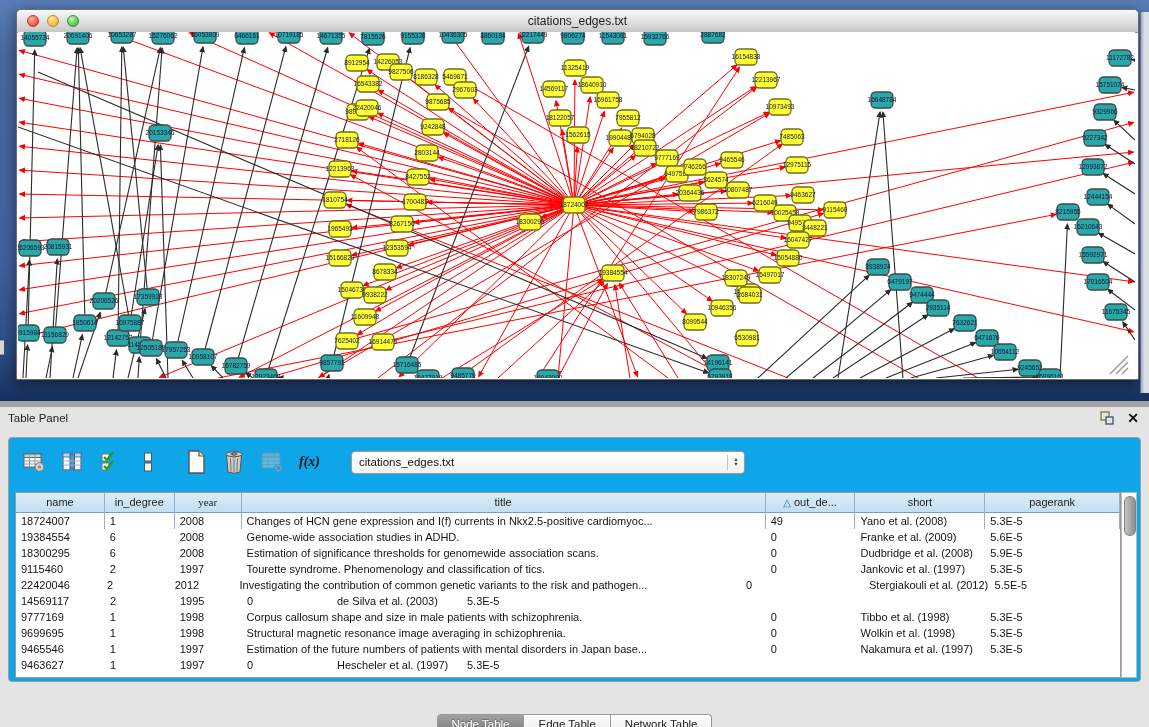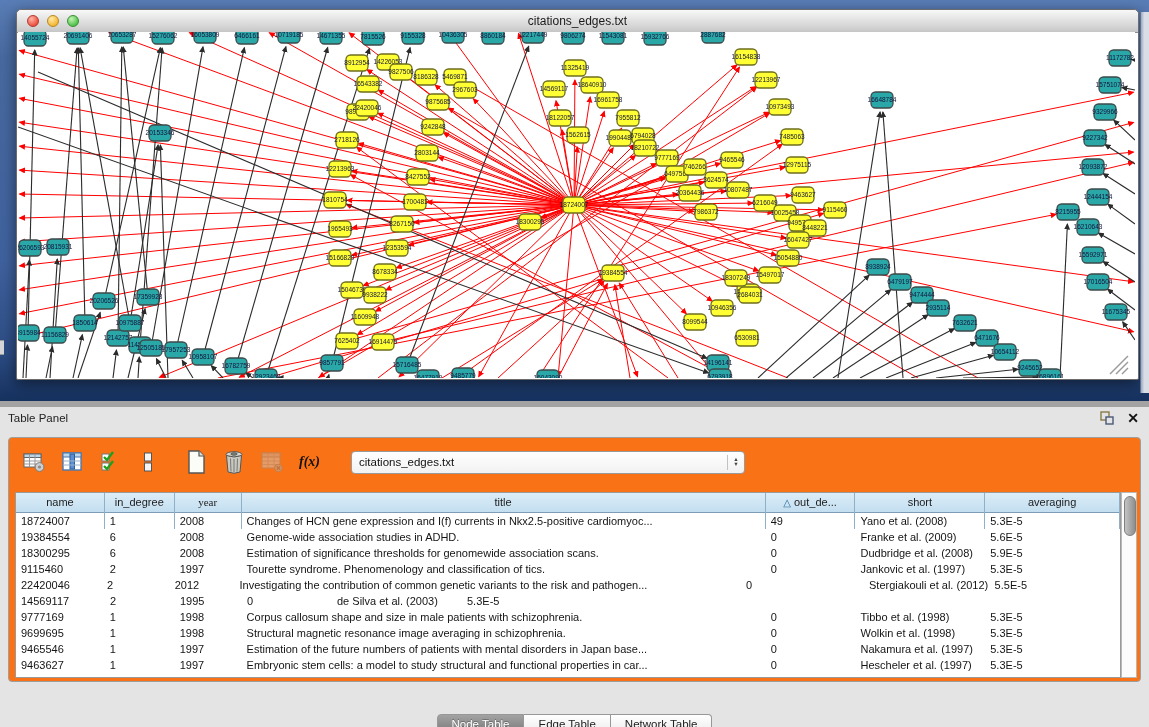--- a/index.html
+++ b/index.html
@@ -26,21 +26,21 @@
   .sliver{position:absolute;right:0;top:12px;width:8px;height:381px;background:linear-gradient(90deg,#9aa7bd,#d8dde6 40%);border-left:1px solid #5f6f8d;}
   .notch{position:absolute;left:0;top:340px;width:4px;height:13px;background:#d6d6d6;border-top:1px solid #9a9a9a;border-bottom:1px solid #9a9a9a;}
 
   
   .table-panel{position:absolute;left:0;top:401px;width:1149px;height:326px;background:#e4e4e4;border-top:6px solid #a3a3a3;}
   .panel-titlebar{height:22px;display:flex;align-items:center;padding:0 8px;font-size:11.5px;color:#222;}
   .panel-title{flex:0 0 auto;}
   .panel-titlebar .spacer{flex:1;}
   .float-icon{width:15px;height:14px;margin-right:12px;cursor:pointer;}
   .close-icon{font-size:14px;font-weight:bold;color:#111;cursor:pointer;line-height:14px;margin-right:2px;}
-  .inner-box{position:absolute;left:8px;top:30px;width:1131px;height:243px;border:1px solid #9e9e9e;border-radius:4px;background:#f97316;}
+  .inner-box{position:absolute;left:8px;top:30px;width:1131px;height:243px;border:1px solid #9e9e9e;border-radius:4px;background:#0ea5e9;}
   .toolbar{position:absolute;left:12px;top:10px;height:28px;display:flex;align-items:center;gap:13px;}
   .tool{width:25px;height:25px;display:flex;align-items:center;justify-content:center;cursor:pointer;}
   .tool.disabled{opacity:.45;cursor:default;}
   .fx{font-family:"Liberation Serif",serif;font-style:italic;font-weight:bold;font-size:14px;color:#111;}
   .dropdown{margin-left:16px;width:392px;height:21px;border:1px solid #9a9a9a;border-radius:4px;
     background:linear-gradient(#ffffff,#f2f2f2);display:flex;align-items:center;font-size:11.5px;color:#111;cursor:pointer;box-shadow:inset 0 1px 1px rgba(255,255,255,.8);}
   .dropdown .val{flex:1;padding-left:7px;}
   .stepper{width:16px;height:15px;border-left:1px solid #c2c2c2;display:flex;flex-direction:column;align-items:center;justify-content:center;color:#444;}
   .stepper span{font-size:5.5px;line-height:5px;}
 
@@ -871,21 +871,21 @@
       </div>
 
       <div class="tbl">
         <div class="thead" id="thead">
             <div class="th" style="width: 89px;">name</div>
             <div class="th" style="width: 70px;">in_degree</div>
             <div class="th" style="width: 67px; font-family: Liberation Serif, serif;">year</div>
             <div class="th" style="width: 525px;">title</div>
             <div class="th" style="width: 90px;"><span class="sort-glyph">△</span>out_de...</div>
             <div class="th" style="width: 130px;">short</div>
-            <div class="th" style="width: 135px;">averaging</div>
+            <div class="th" style="width: 135px;">pagerank</div>
           </div>
         <div id="tbody">
             <div class="tr">
               <div class="td" style="width: 89px;">18724007</div>
               <div class="td" style="width: 70px;">1</div>
               <div class="td" style="width: 67px;">2008</div>
               <div class="td" style="width: 525px;">Changes of HCN gene expression and I(f) currents in Nkx2.5-positive cardiomyoc...</div>
               <div class="td" style="width: 90px;">49</div>
               <div class="td" style="width: 130px;">Yano et al. (2008)</div>
               <div class="td" style="width: 135px;">5.3E-5</div>
@@ -958,21 +958,20 @@
               <div class="td" style="width: 67px;">1997</div>
               <div class="td" style="width: 525px;">Estimation of the future numbers of patients with mental disorders in Japan base...</div>
               <div class="td" style="width: 90px;">0</div>
               <div class="td" style="width: 130px;">Nakamura et al. (1997)</div>
               <div class="td" style="width: 135px;">5.3E-5</div>
             </div>
             <div class="tr">
               <div class="td" style="width: 89px;">9463627</div>
               <div class="td" style="width: 70px;">1</div>
               <div class="td" style="width: 67px;">1997</div>
-              <div class="td" style="width: 525px;">Embryonic stem cells: a model to study structural and functional properties in car...</div>
               <div class="td" style="width: 90px;">0</div>
               <div class="td" style="width: 130px;">Hescheler et al. (1997)</div>
               <div class="td" style="width: 135px;">5.3E-5</div>
             </div>
           </div>
       </div>
       <div class="vscroll">
         <div class="vthumb"></div>
       </div>
 

